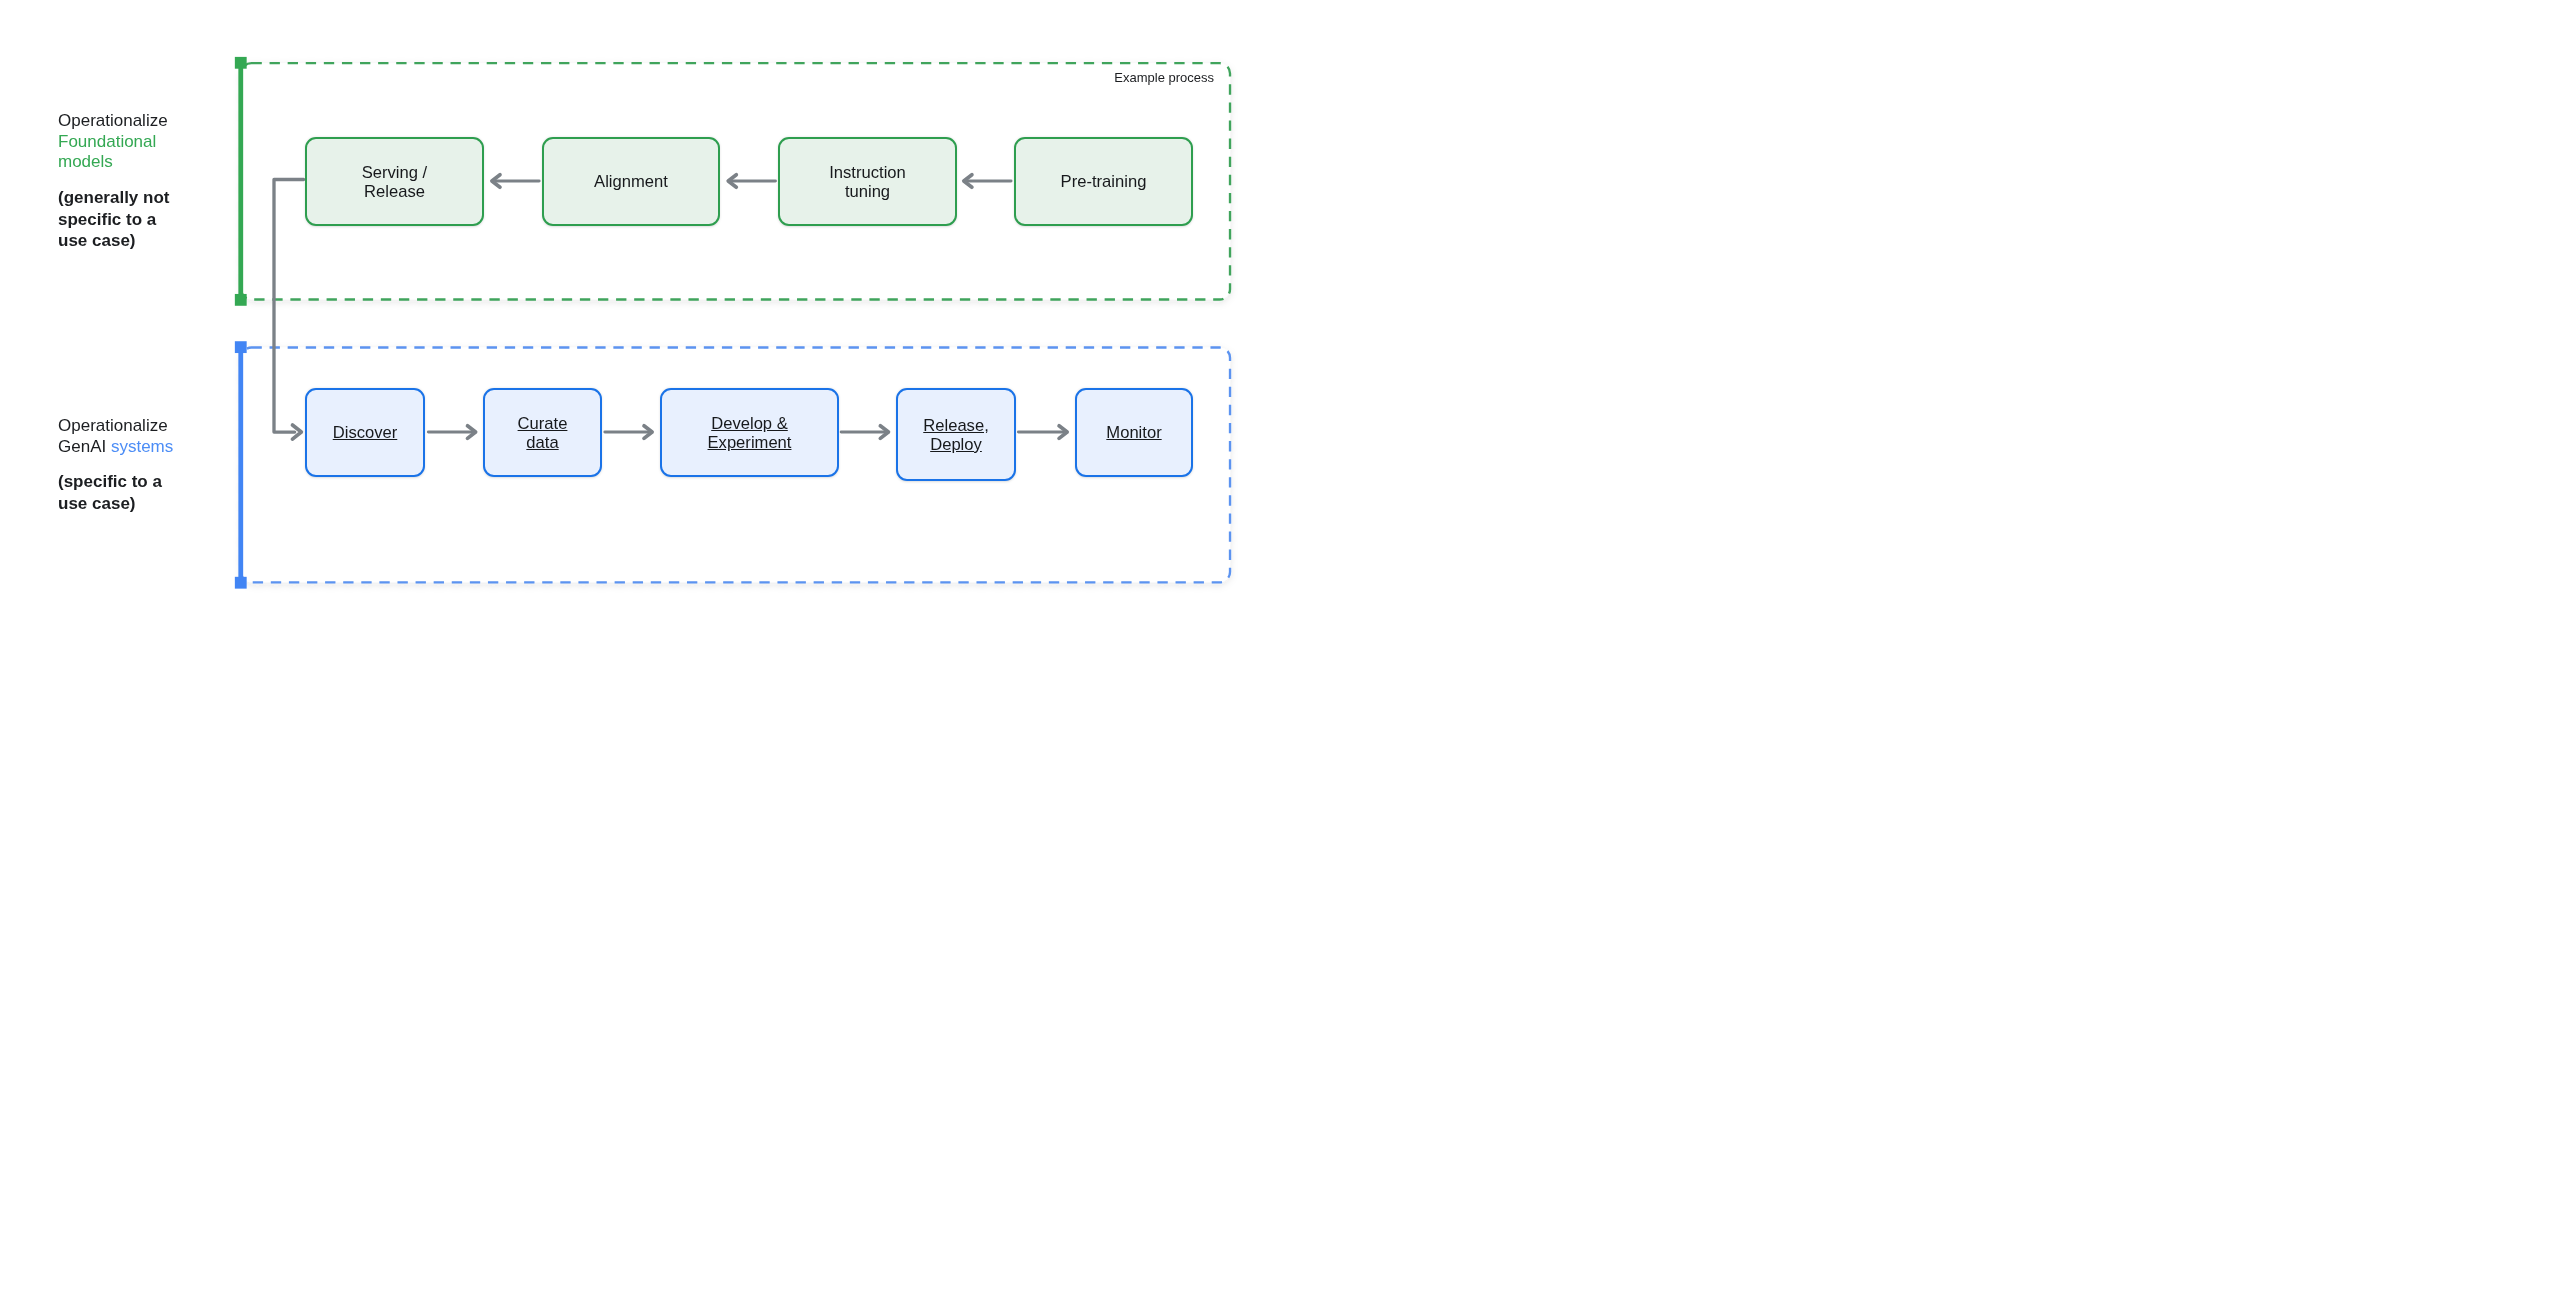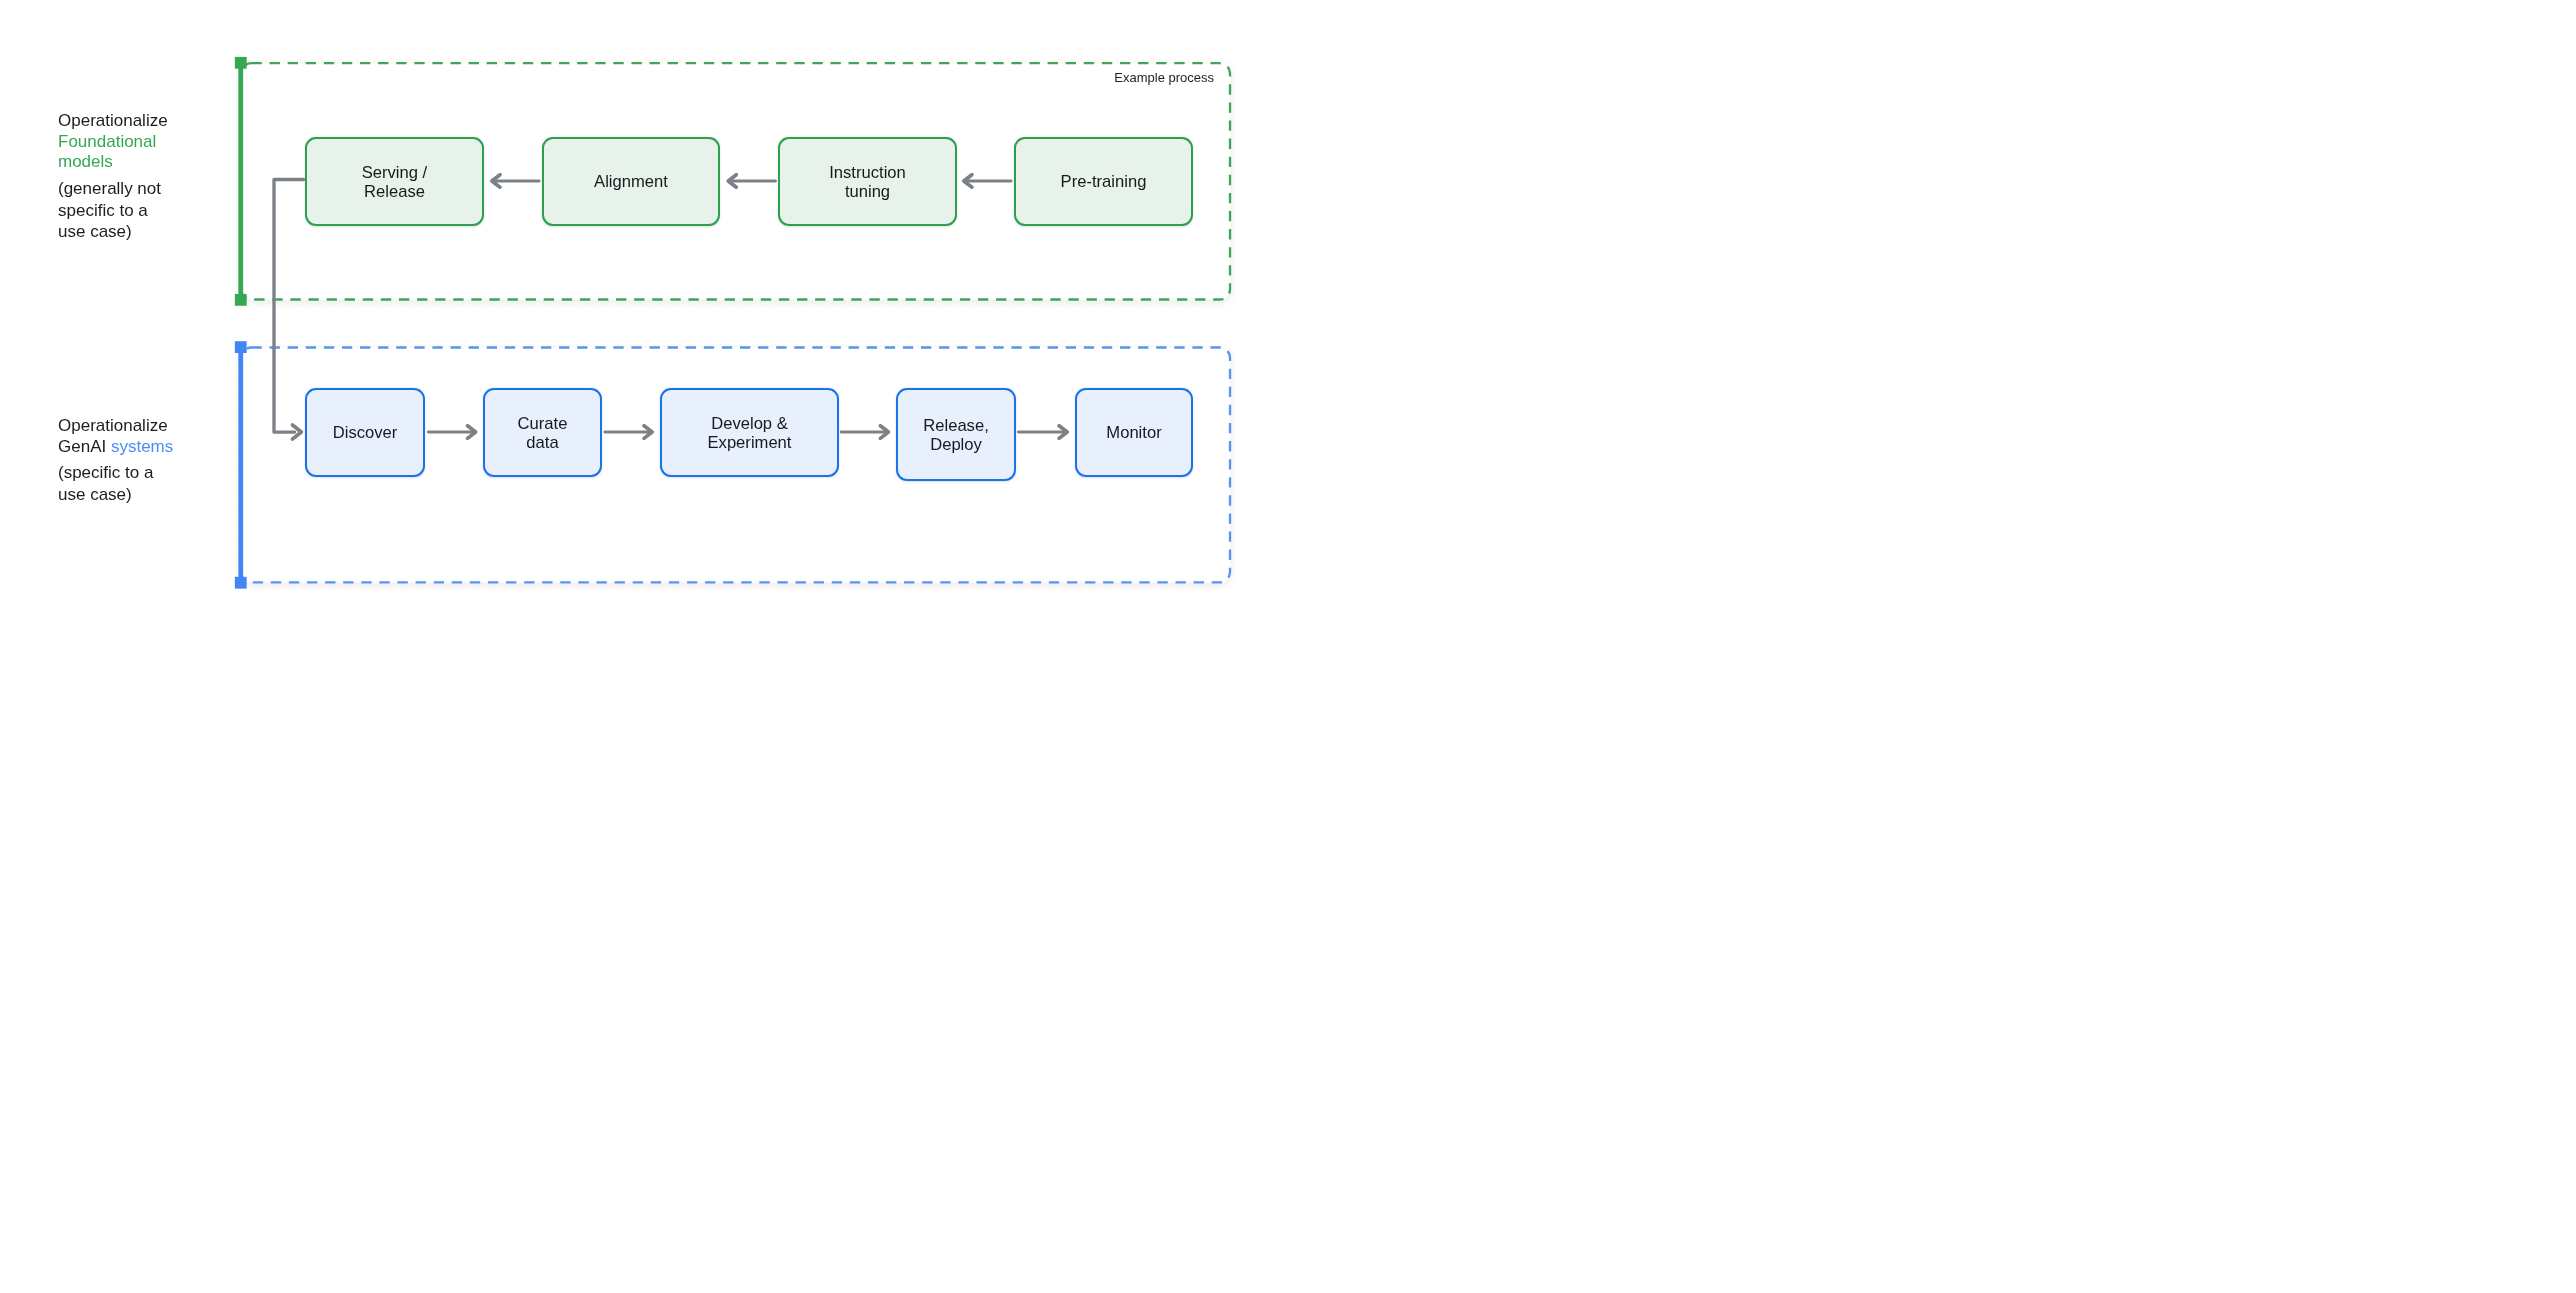--- a/index.html
+++ b/index.html
@@ -19,37 +19,37 @@
     display:flex;align-items:center;justify-content:center;
     text-align:center;
     font-size:16.6px;line-height:19px;
     color:#17191c;
     border-radius:11px;
     box-sizing:border-box;
     z-index:2;
     box-shadow:0 0.7px 2.2px rgba(60,64,67,0.18);
   }
   .gbox{background:#e7f2ea;border:2.6px solid #2e9e4f;}
-  .bbox{background:#e8f0fe;border:2.6px solid #1a73e8;}
+  .bbox{background:#e8f0fe;border:2.6px solid #1a73e8;text-decoration:underline;}
 
   .govern{
     position:absolute;
     display:flex;align-items:center;justify-content:center;
     background:#e8f0fe;border:2.6px solid #1a73e8;
     border-radius:8.1px;box-sizing:border-box;
     font-size:16.2px;color:#17191c;z-index:2;
     box-shadow:0 0.7px 2.2px rgba(60,64,67,0.18);
   }
 
   
   .side-label{position:absolute;width:185px;z-index:2;}
   .side-label .head{font-weight:normal;font-size:17px;line-height:20.7px;}
   .side-label .head span{display:block;}
   .side-label .head .inline-pair span{display:inline;}
-  .side-label .note{font-size:17px;line-height:21.4px;margin-top:5px;font-weight:normal;}
+  .side-label .note{font-size:17px;line-height:21.4px;margin-top:14px;font-weight:bold;}
   .green-text{color:#34a853;}
   .blue-text{color:#4c8df6;}
   .black-text{color:#1c1e21;}
 
   .example-tag{
     position:absolute;left:239px;top:70px;width:975px;
     text-align:right;font-size:13px;color:#1c1e21;z-index:2;
   }
 </style>
 </head>

